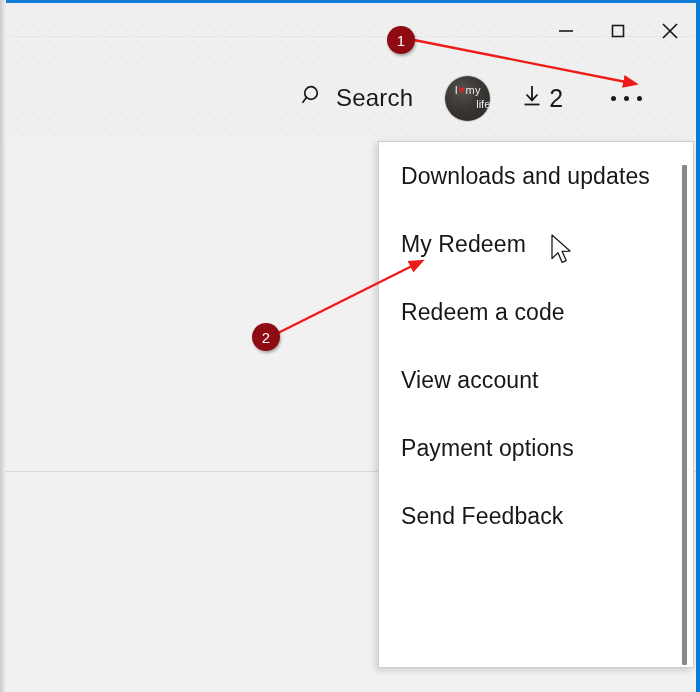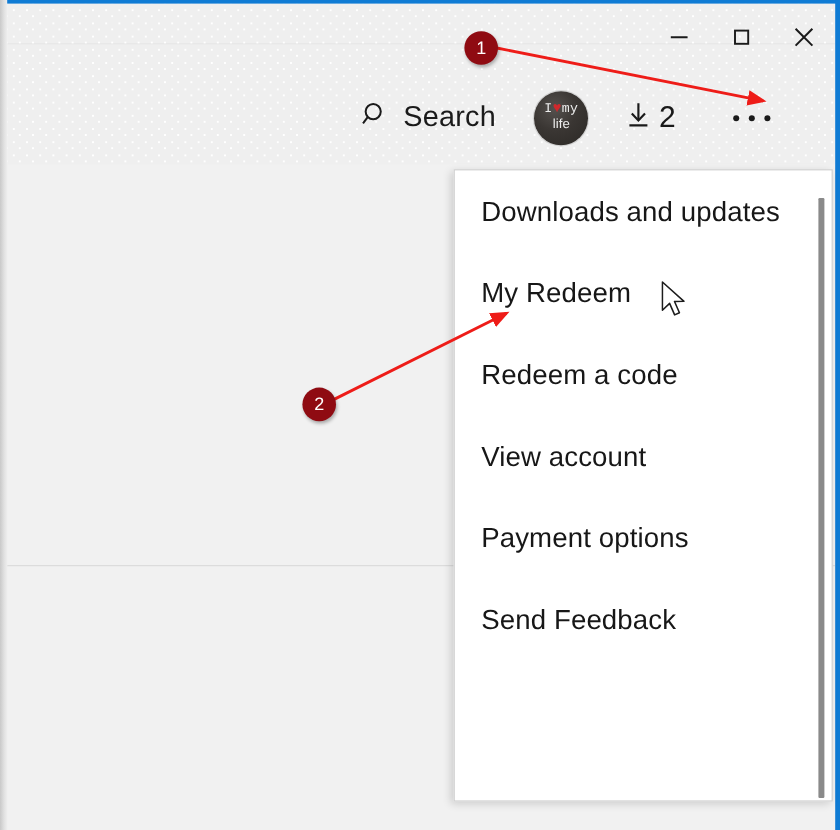--- a/index.html
+++ b/index.html
@@ -121,28 +121,27 @@
   }
   .avatar-line1 {
     position: absolute;
     top: 8px;
     left: 0; right: 0;
     text-align: center;
     font-size: 11px;
     color: #ededed;
     line-height: 12px;
     letter-spacing: 0.3px;
-    font-family: Liberation Mono, monospace;
   }
   .avatar-heart { color: #d2282c; font-size: 12px; }
   .avatar-line2 {
     position: absolute;
     top: 22px;
     left: 0; right: 0;
-    text-align: center;
+    text-align: right;
     font-size: 11px;
     color: #ededed;
     line-height: 12px;
   }
   .tb-downloads {
     display: flex;
     align-items: center;
     gap: 5px;
     margin-left: 30px;
     cursor: default;

